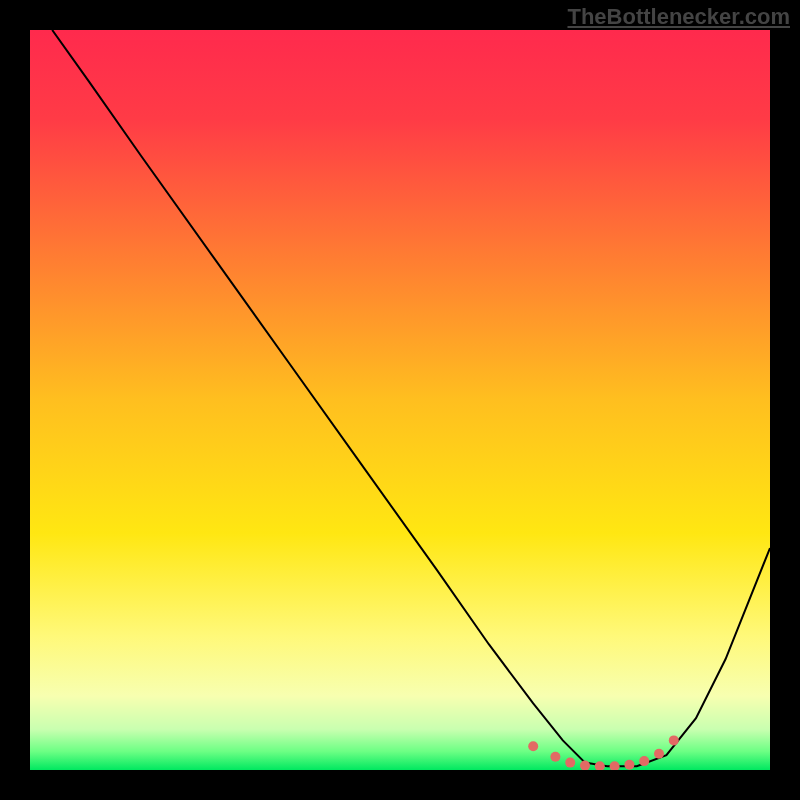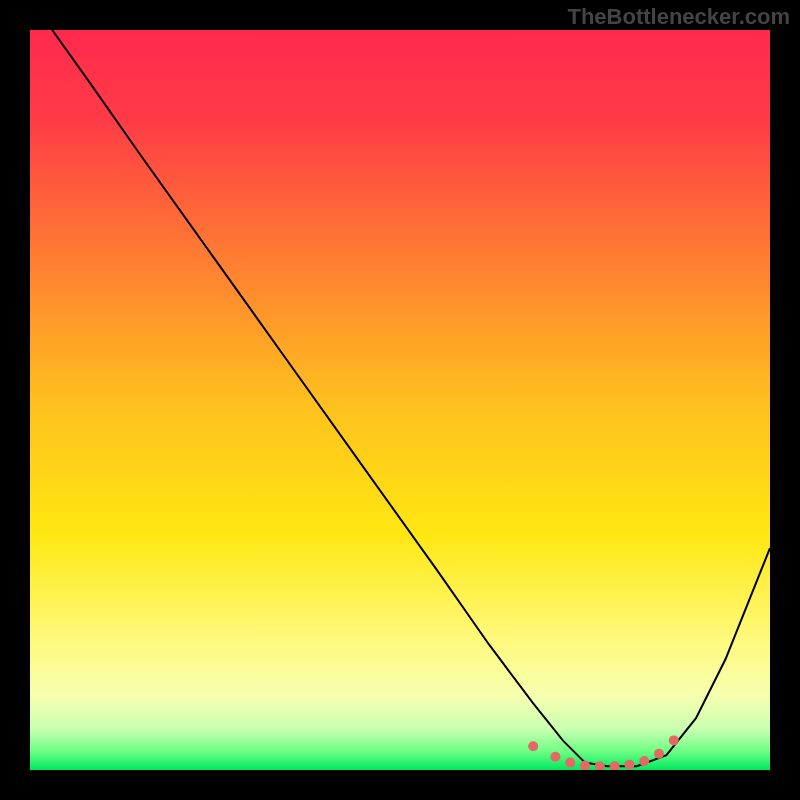--- a/index.html
+++ b/index.html
@@ -12,20 +12,21 @@
     font-family: Arial, sans-serif;
   }
   .watermark {
     position: absolute;
     top: 4px;
     right: 10px;
     color: #444;
     font-size: 22px;
     font-weight: bold;
     z-index: 10;
+    text-decoration: underline;
   }
   .frame {
     position: absolute;
     left: 30px;
     top: 30px;
     width: 740px;
     height: 740px;
     background: #000;
   }
   .plot {

